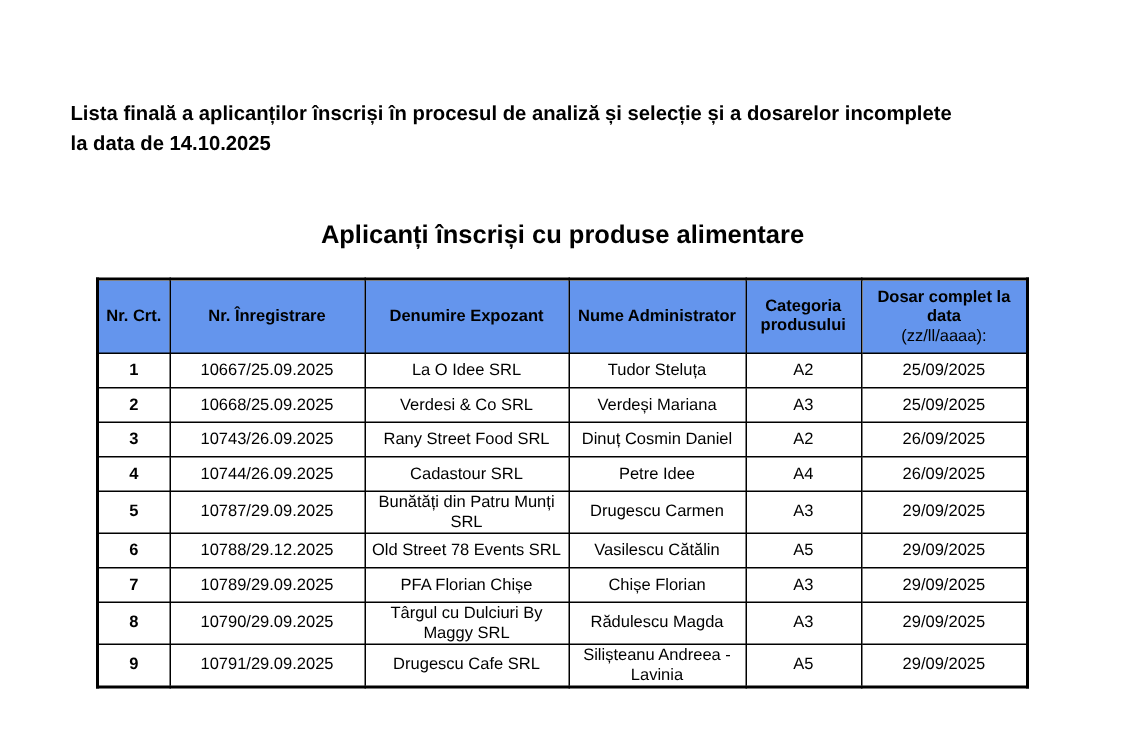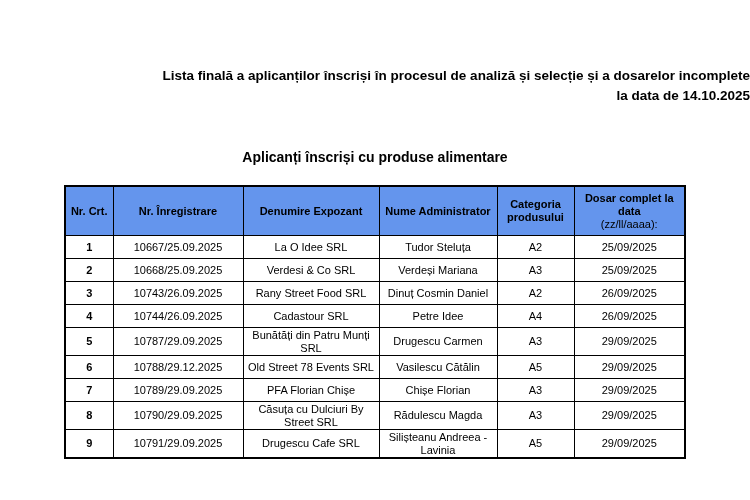--- a/index.html
+++ b/index.html
@@ -7,31 +7,31 @@
     width: 750px;
     height: 500px;
     overflow: hidden;
     background: #ffffff;
     color: #000000;
     font-family: "Liberation Sans", sans-serif;
     -webkit-font-smoothing: antialiased;
   }
   .doc-title {
     margin-top: 66px;
-    text-align: right;
+    text-align: left;
     font-weight: bold;
     font-size: 13.5px;
     line-height: 20px;
     margin-left: 47px;
   }
   .section-title {
     margin: 42px 0 0 0;
     text-align: center;
     font-weight: bold;
-    font-size: 14px;
+    font-size: 17px;
     line-height: 18px;
   }
   table.applicants {
     border-collapse: collapse;
     table-layout: fixed;
     width: 620px;
     margin: 19px auto 0 auto;
     border: 2px solid #000;
   }
   table.applicants th,
@@ -146,21 +146,21 @@
           <td>7</td>
           <td>10789/29.09.2025</td>
           <td>PFA Florian Chișe</td>
           <td>Chișe Florian</td>
           <td>A3</td>
           <td>29/09/2025</td>
         </tr>
         <tr>
           <td>8</td>
           <td>10790/29.09.2025</td>
-          <td>Căsuța cu Dulciuri By Street SRL</td>
+          <td>Târgul cu Dulciuri By Maggy SRL</td>
           <td>Rădulescu Magda</td>
           <td>A3</td>
           <td>29/09/2025</td>
         </tr>
         <tr>
           <td>9</td>
           <td>10791/29.09.2025</td>
           <td>Drugescu Cafe SRL</td>
           <td>Silișteanu Andreea - Lavinia</td>
           <td>A5</td>

